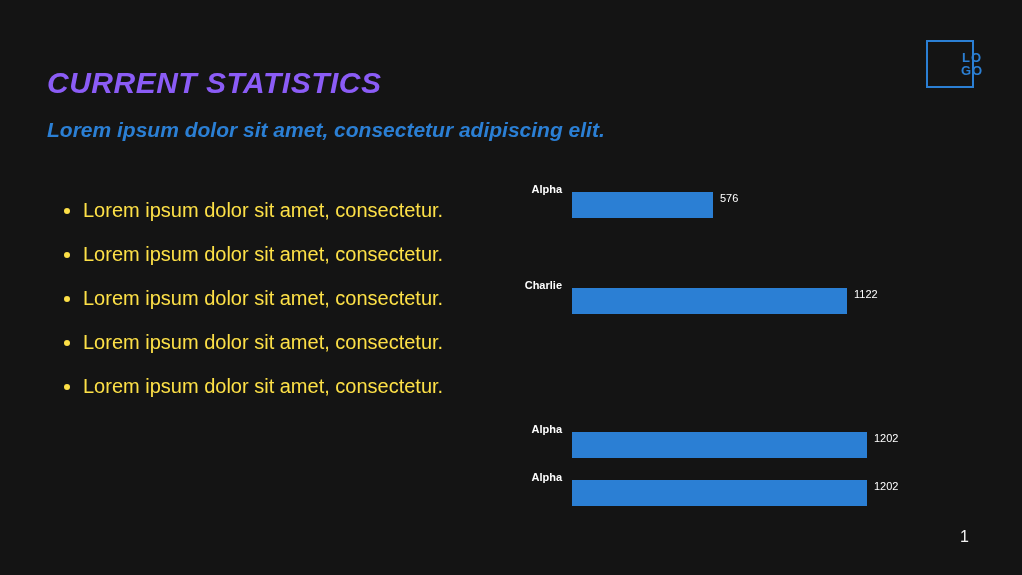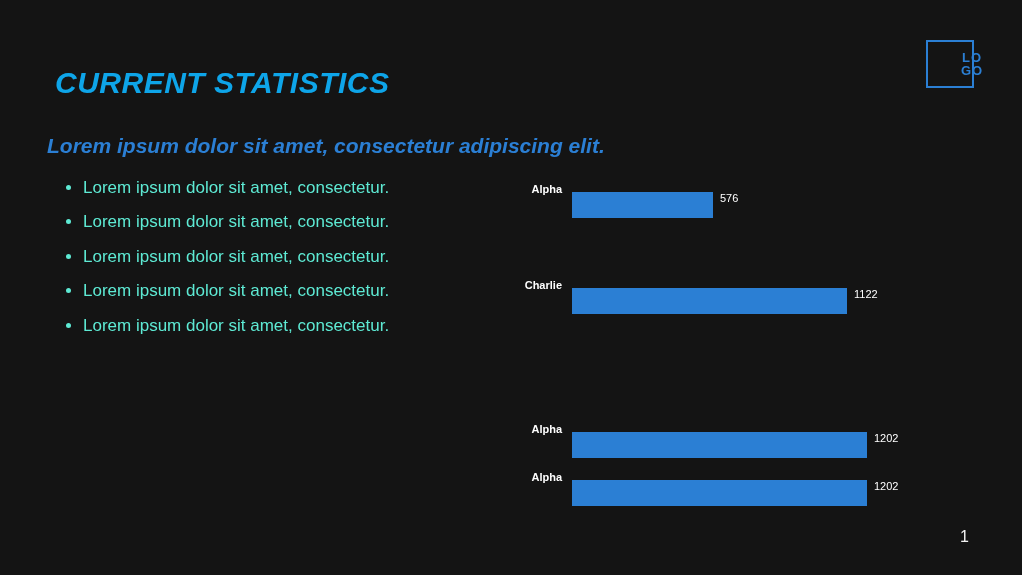--- a/index.html
+++ b/index.html
@@ -39,52 +39,53 @@
   .logo-row {
     font-size: 13px;
     font-weight: bold;
     color: #2b7fd4;
     letter-spacing: 1px;
     font-family: "Liberation Sans", sans-serif;
   }
   
   .title {
     position: absolute;
-    left: 55px;
+    left: 47px;
     top: 66px;
     font-size: 30px;
     font-style: italic;
     font-weight: bold;
-    color: #0ea5e9;
+    color: #8b5cf6;
     letter-spacing: 0.5px;
   }
   .subtitle {
     position: absolute;
     left: 47px;
-    top: 134px;
+    top: 118px;
     font-size: 21px;
     font-style: italic;
     font-weight: bold;
     color: #2b7fd4;
   }
   
   .bullets {
     position: absolute;
     left: 47px;
     top: 178px;
     width: 430px;
     margin: 0;
     padding-left: 36px;
     list-style: disc;
   }
   .bullets li {
-    font-size: 17px;
-    color: #5eead4;
+    font-size: 20px;
+    color: #fde047;
     margin-bottom: 14px;
     line-height: 1.2;
+    margin-top: 20px;
   }
   
   .chart {
     position: absolute;
     left: 500px;
     top: 176px;
     width: 500px;
     height: 336px;
   }
   .bar-row {

